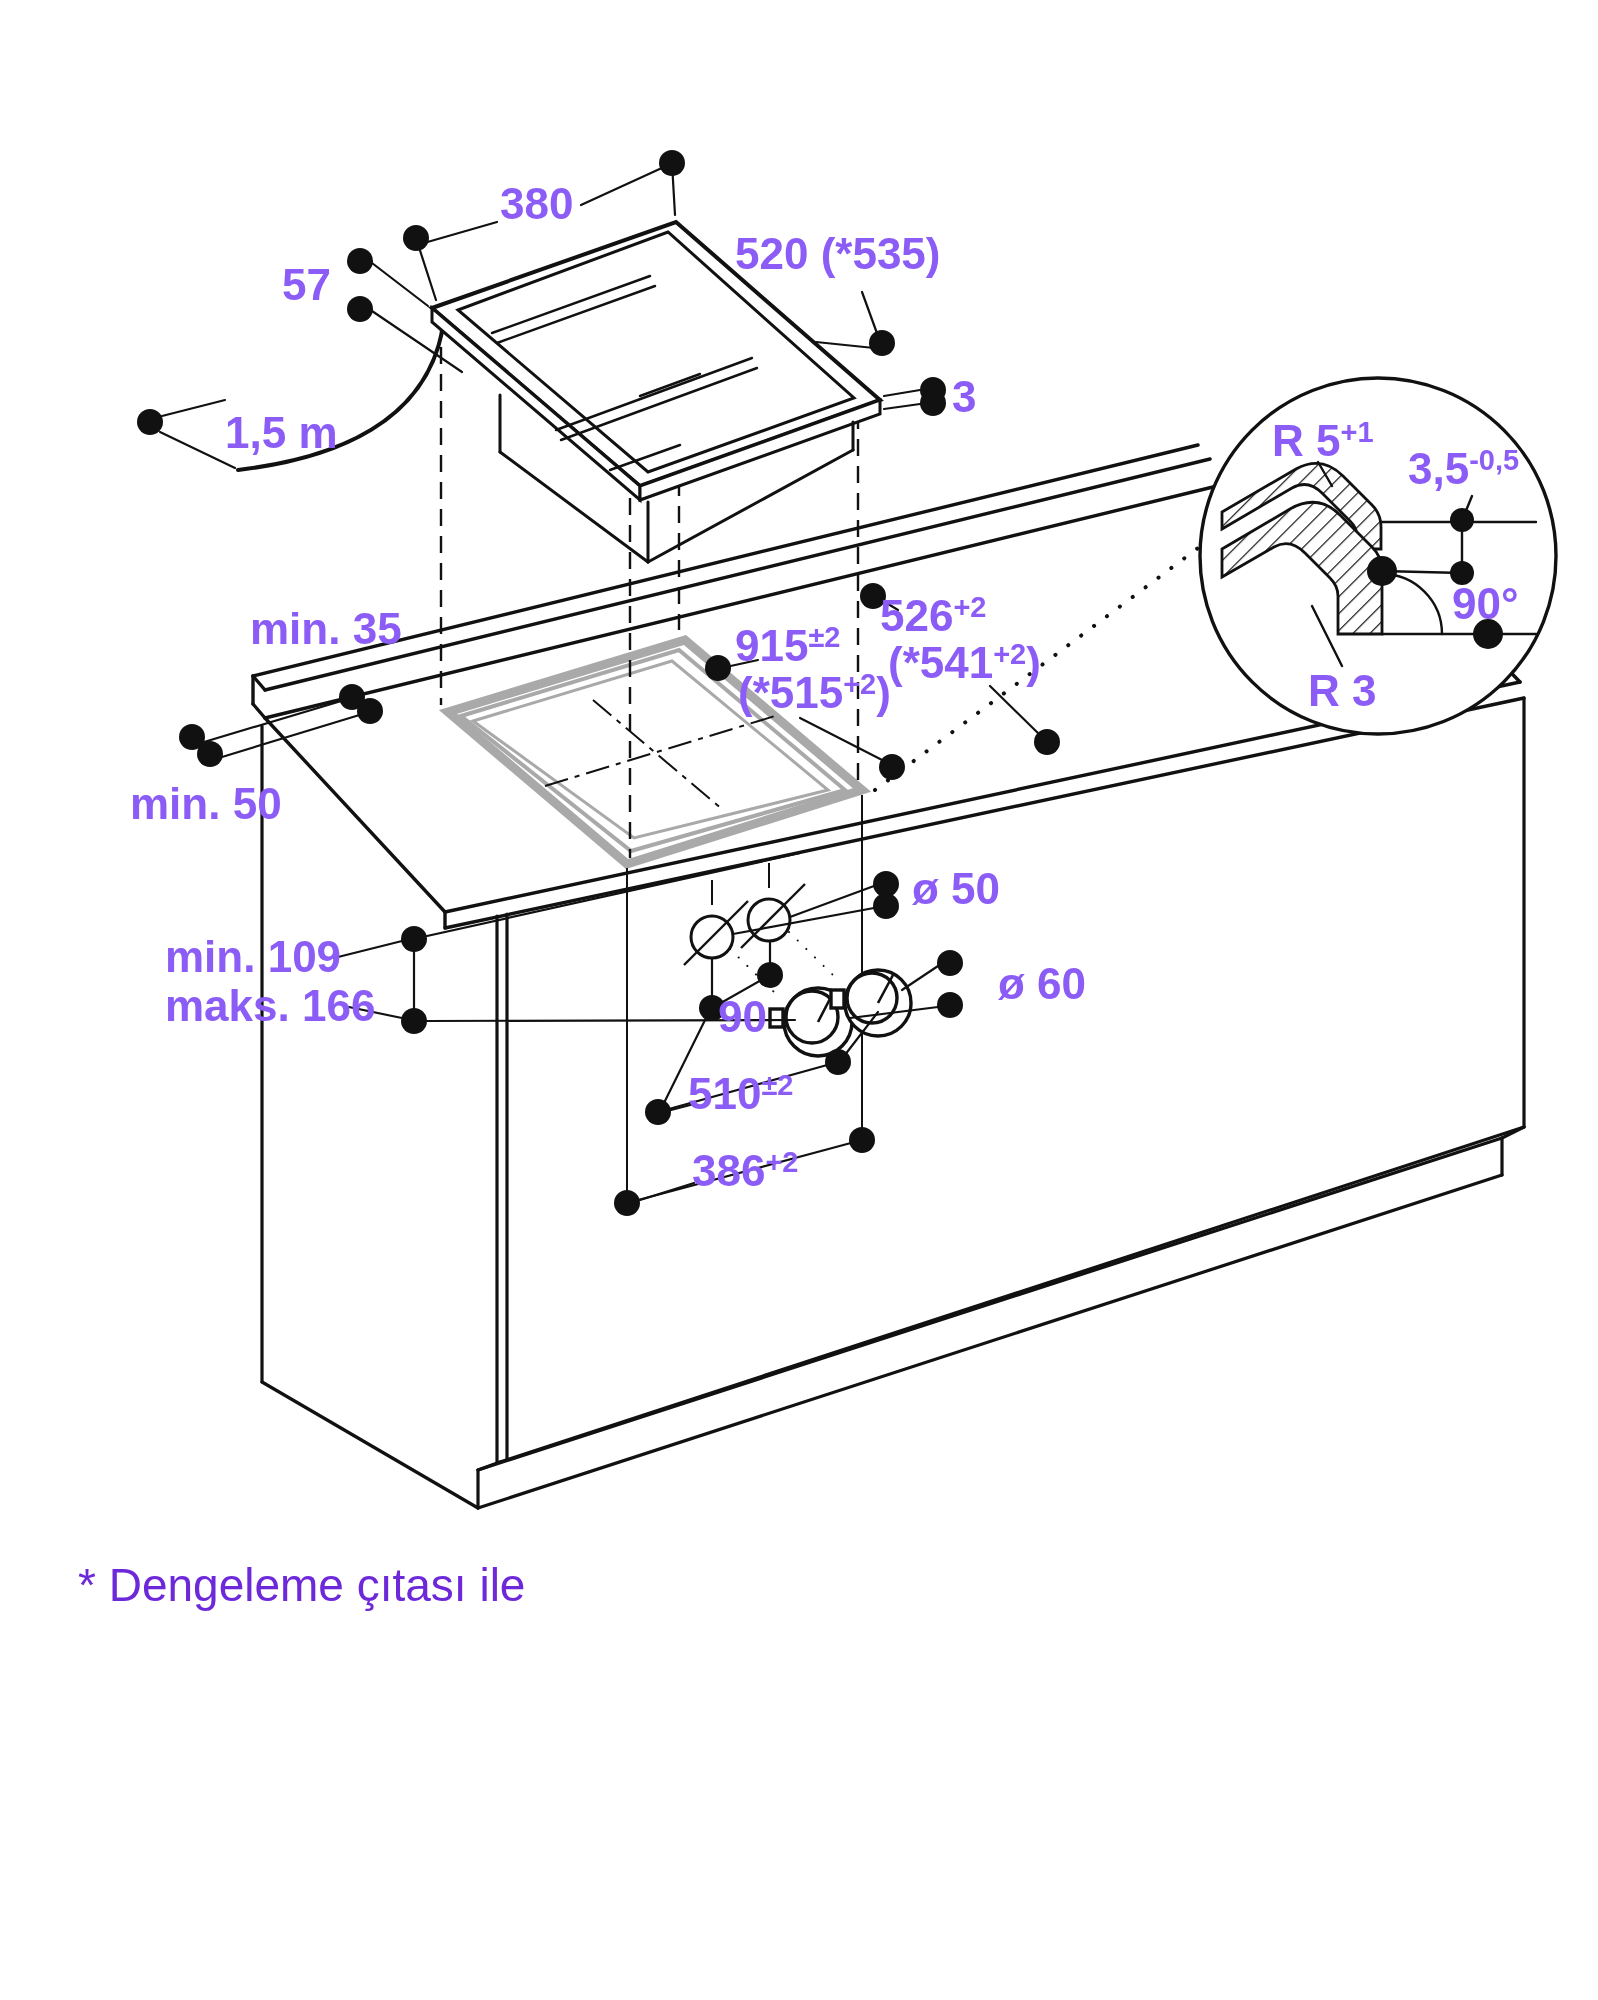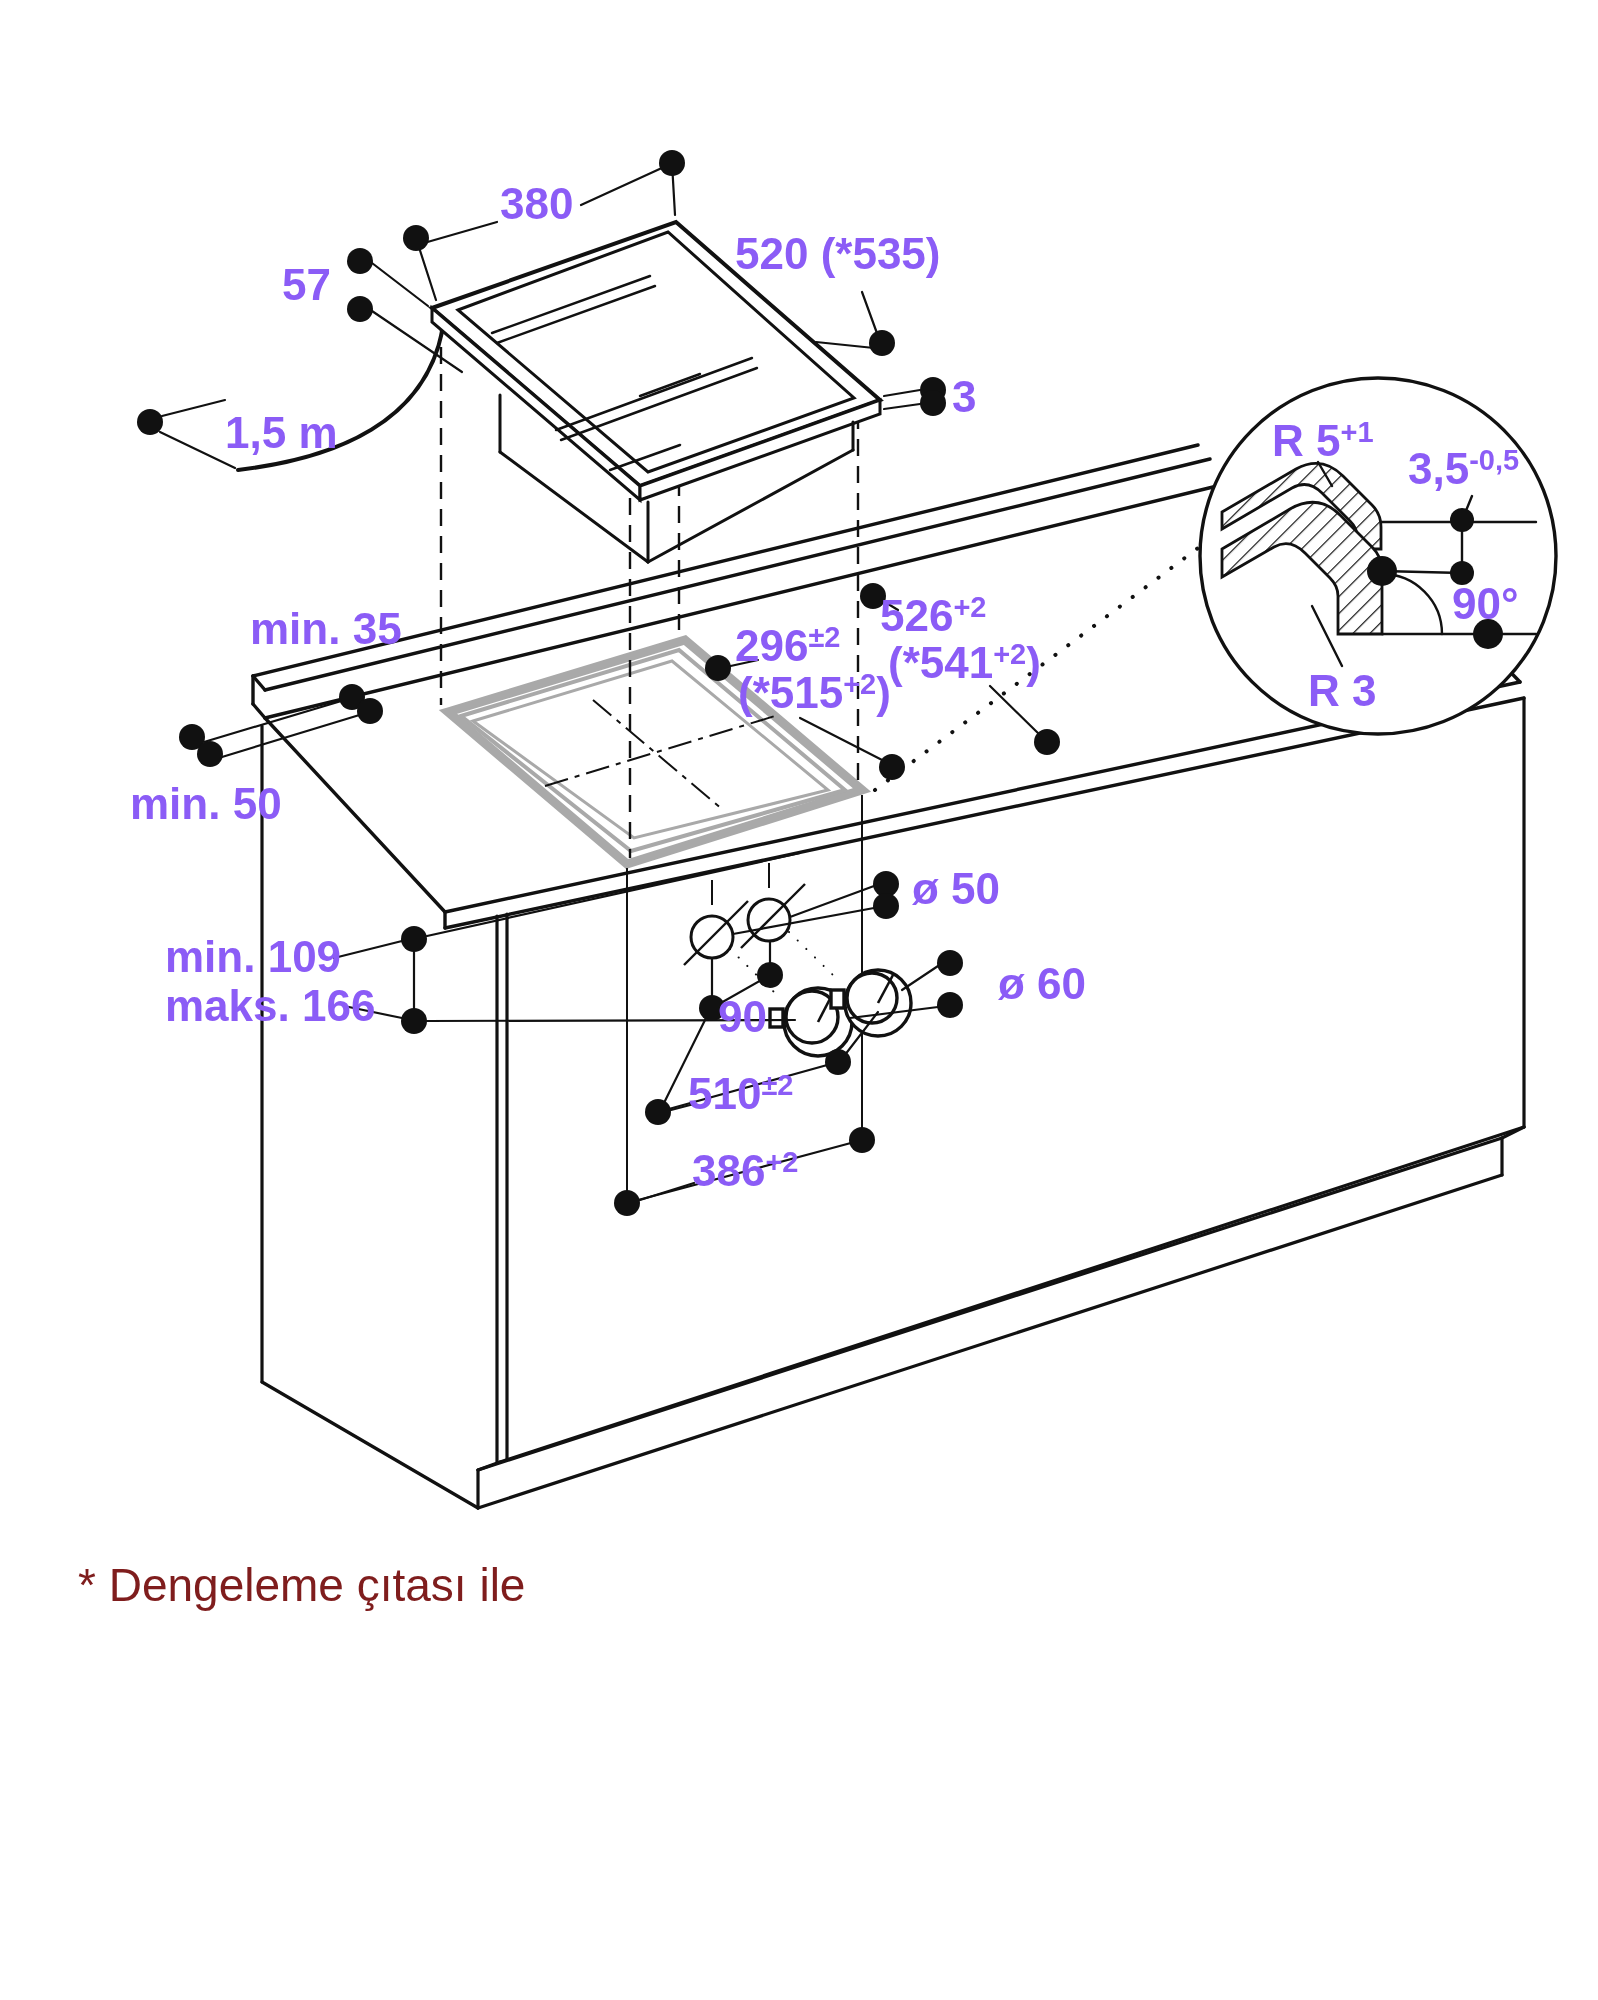--- a/index.html
+++ b/index.html
@@ -1,21 +1,21 @@
 <!DOCTYPE html>
 <html><head>
 <meta charset="utf-8">
 <style>
   html,body{margin:0;padding:0;background:#ffffff;}
   #stage{position:relative;width:1598px;height:2000px;background:#fff;overflow:hidden;
          font-family:"Liberation Sans", sans-serif;color:#111;}
   #stage svg{position:absolute;left:0;top:0;}
   .lbl{position:absolute;font-size:44px;line-height:1;white-space:nowrap;color:#8b5cf6;font-weight:bold;}
   .lbl .sup{font-size:29px;vertical-align:14px;line-height:0;}
-  .foot{position:absolute;font-size:46px;line-height:1;color:#7f1d1d;}
+  .foot{position:absolute;font-size:46px;line-height:1;color:#6d28d9;}
 </style>
 </head>
 <body>
 
 <div id="stage">
 
 <svg width="1598" height="2000" viewBox="0 0 1598 2000">
   <defs>
     <pattern id="hatch" width="12" height="12" patternUnits="userSpaceOnUse" patternTransform="rotate(45)">
       <rect width="12" height="12" fill="#ffffff"></rect>
@@ -244,21 +244,21 @@
 </svg>
 
 <div class="lbl" style="left:500px;top:182px;"><span>380</span></div>
 <div class="lbl" style="left:282px;top:263px;"><span>57</span></div>
 <div class="lbl" style="left:735px;top:232px;"><span>520 (*535)</span></div>
 <div class="lbl" style="left:952px;top:375px;"><span>3</span></div>
 <div class="lbl" style="left:225px;top:367px;margin-top:44px;"><span>1,5 m</span></div>
 <div class="lbl" style="left:220px;top:607px;margin-left:30px;"><span>min. 35</span></div>
 <div class="lbl" style="left:130px;top:782px;"><span>min. 50</span></div>
 
-<div class="lbl" style="left:735px;top:624px;"><span>296</span><span class="sup">±2</span></div>
+<div class="lbl" style="left:735px;top:624px;"><span>915</span><span class="sup">±2</span></div>
 <div class="lbl" style="left:738px;top:671px;"><span>(*515</span><span class="sup">+2</span><span>)</span></div>
 <div class="lbl" style="left:880px;top:594px;"><span>526</span><span class="sup">+2</span></div>
 <div class="lbl" style="left:888px;top:641px;"><span>(*541</span><span class="sup">+2</span><span>)</span></div>
 
 <div class="lbl" style="left:165px;top:935px;"><span>min. 109</span></div>
 <div class="lbl" style="left:165px;top:984px;"><span>maks. 166</span></div>
 <div class="lbl" style="left:912px;top:867px;"><span>ø 50</span></div>
 <div class="lbl" style="left:982px;top:962px;margin-left:16px;"><span>ø 60</span></div>
 <div class="lbl" style="left:718px;top:995px;"><span>90</span></div>
 <div class="lbl" style="left:688px;top:1072px;"><span>510</span><span class="sup">±2</span></div>

